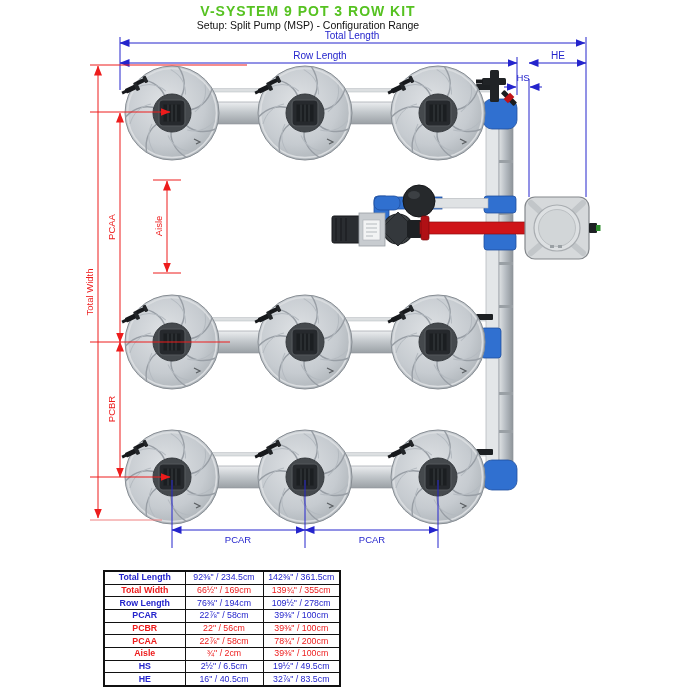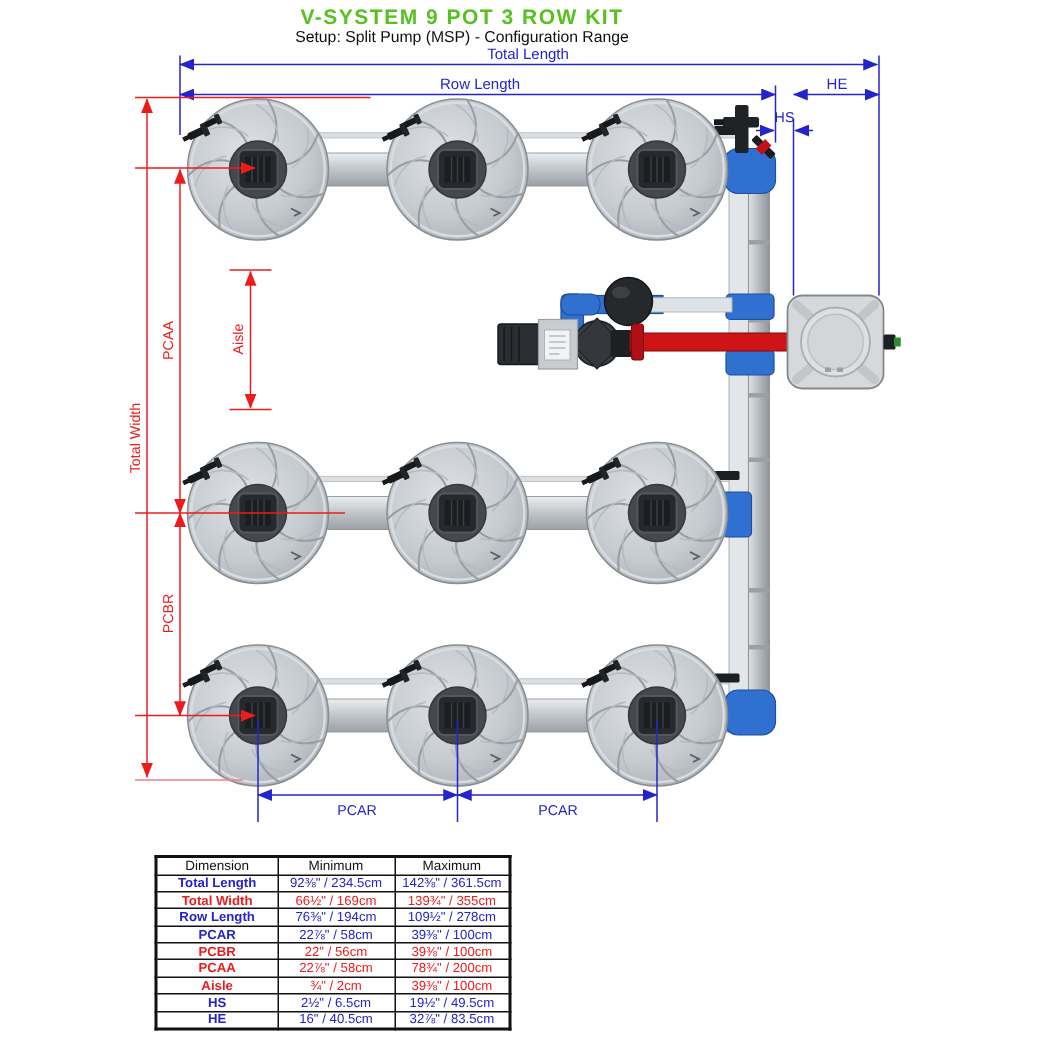--- a/index.html
+++ b/index.html
@@ -241,25 +241,20 @@
     <text class="redtext" x="162" y="226" text-anchor="middle" transform="rotate(-90 162 226)">Aisle</text>
   </svg>
 
   <table class="dims">
     <colgroup>
         <col class="c1">
         <col class="c2">
         <col class="c3">
       </colgroup>
     <tbody>
-        <tr>
-      <th>Dimension</th>
-      <th>Minimum</th>
-      <th>Maximum</th>
-    </tr>
     <tr class="blue">
       <td class="lbl">Total Length</td>
       <td>92⅜" / 234.5cm</td>
       <td>142⅜" / 361.5cm</td>
     </tr>
     <tr class="red">
       <td class="lbl">Total Width</td>
       <td>66½" / 169cm</td>
       <td>139¾" / 355cm</td>
     </tr>

